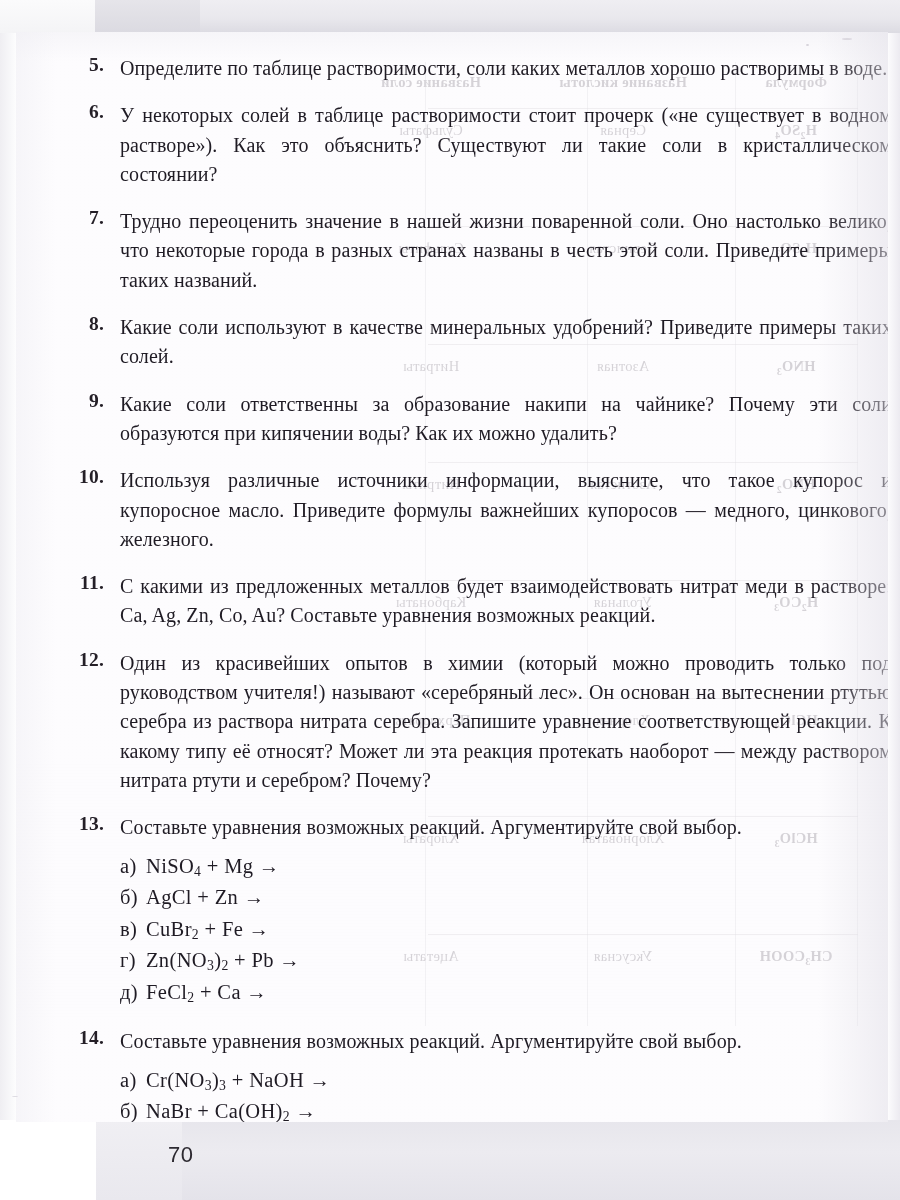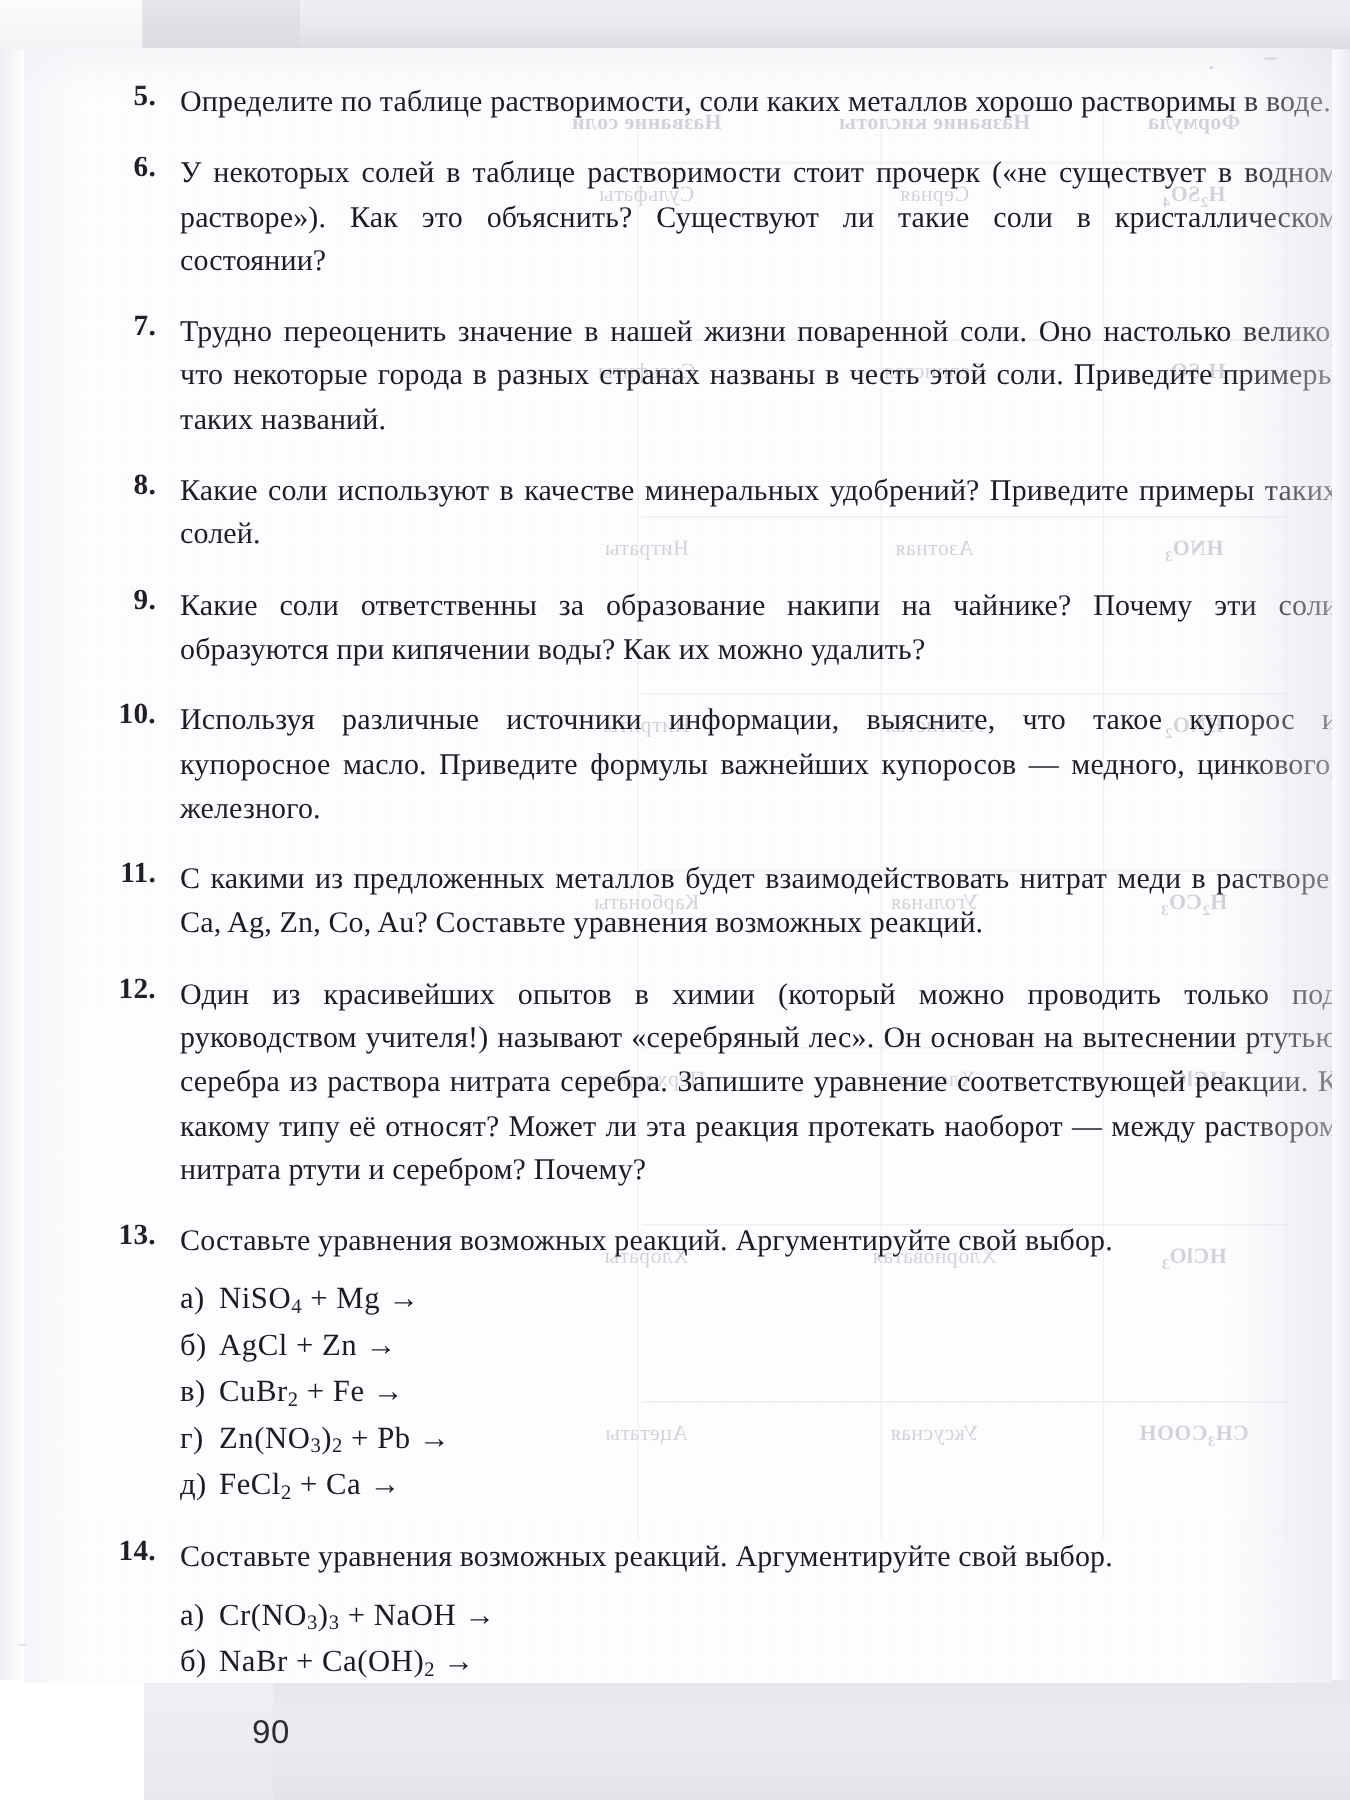--- a/index.html
+++ b/index.html
@@ -289,17 +289,17 @@
           <div class="body nojust">Составьте уравнения возможных реакций. Аргументируйте свой выбор.</div>
           <ul class="subs">
             <li><span class="lbl">а)</span><span class="formula">Cr(NO<sub>3</sub>)<sub>3</sub> + NaOH →</span></li>
             <li><span class="lbl">б)</span><span class="formula">NaBr + Ca(OH)<sub>2</sub> →</span></li>
           </ul>
         </li>
       </ol>
   </div>
 </div>
 
-<div class="folio">90</div>
+<div class="folio">70</div>
 
 <div class="speck" style="left:806px;top:44px;width:3px;height:2px;"></div>
 <div class="speck" style="left:842px;top:38px;width:10px;height:2px;opacity:.4;"></div>
 <div class="speck" style="left:12px;top:1096px;width:6px;height:1px;opacity:.45;"></div>
 
 </body></html>

